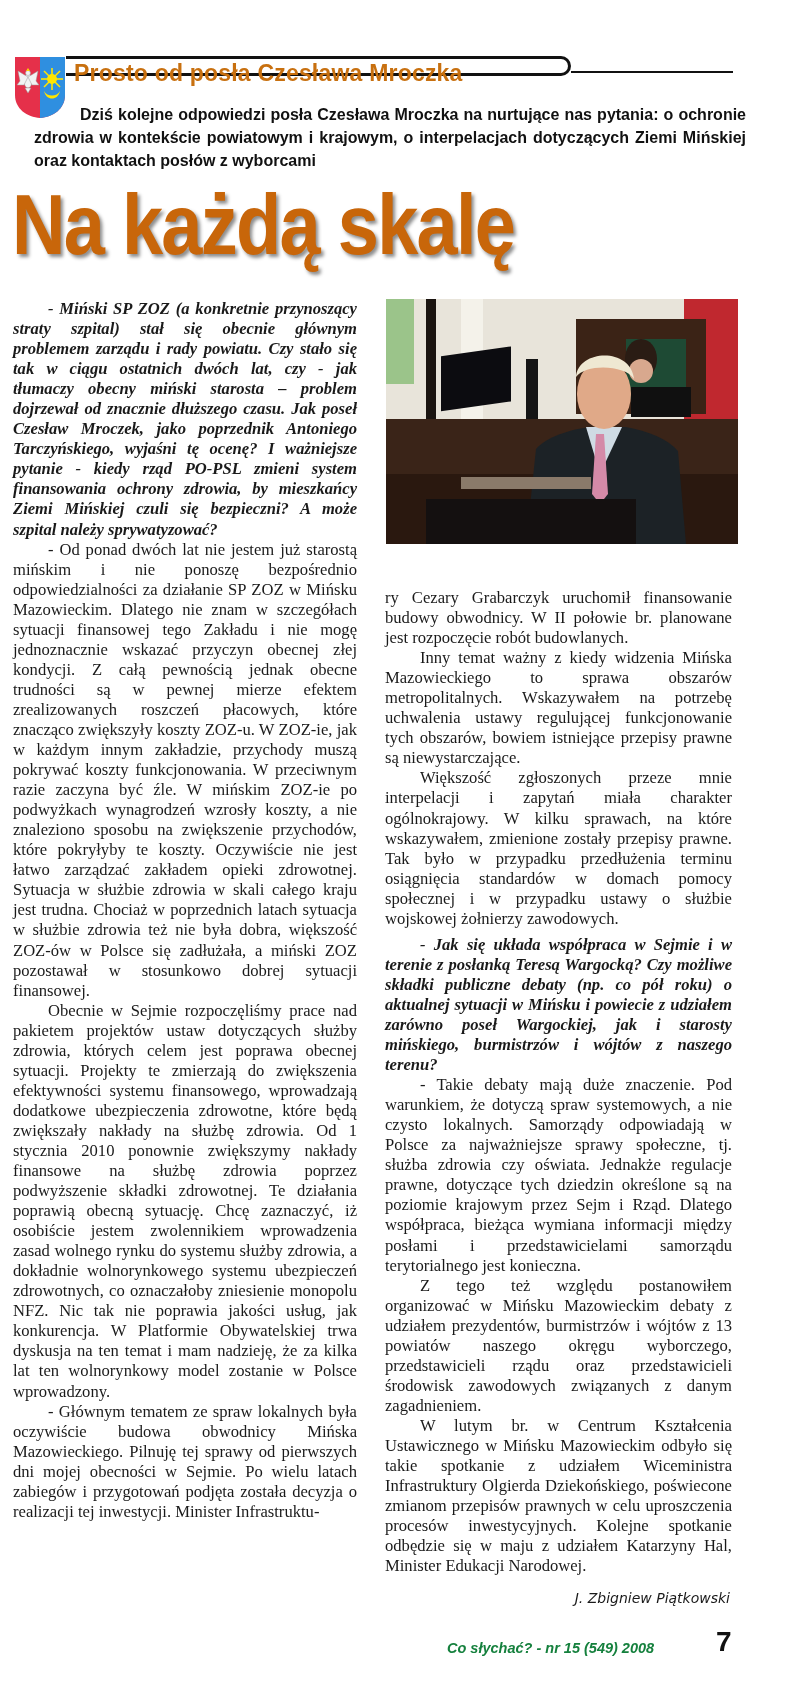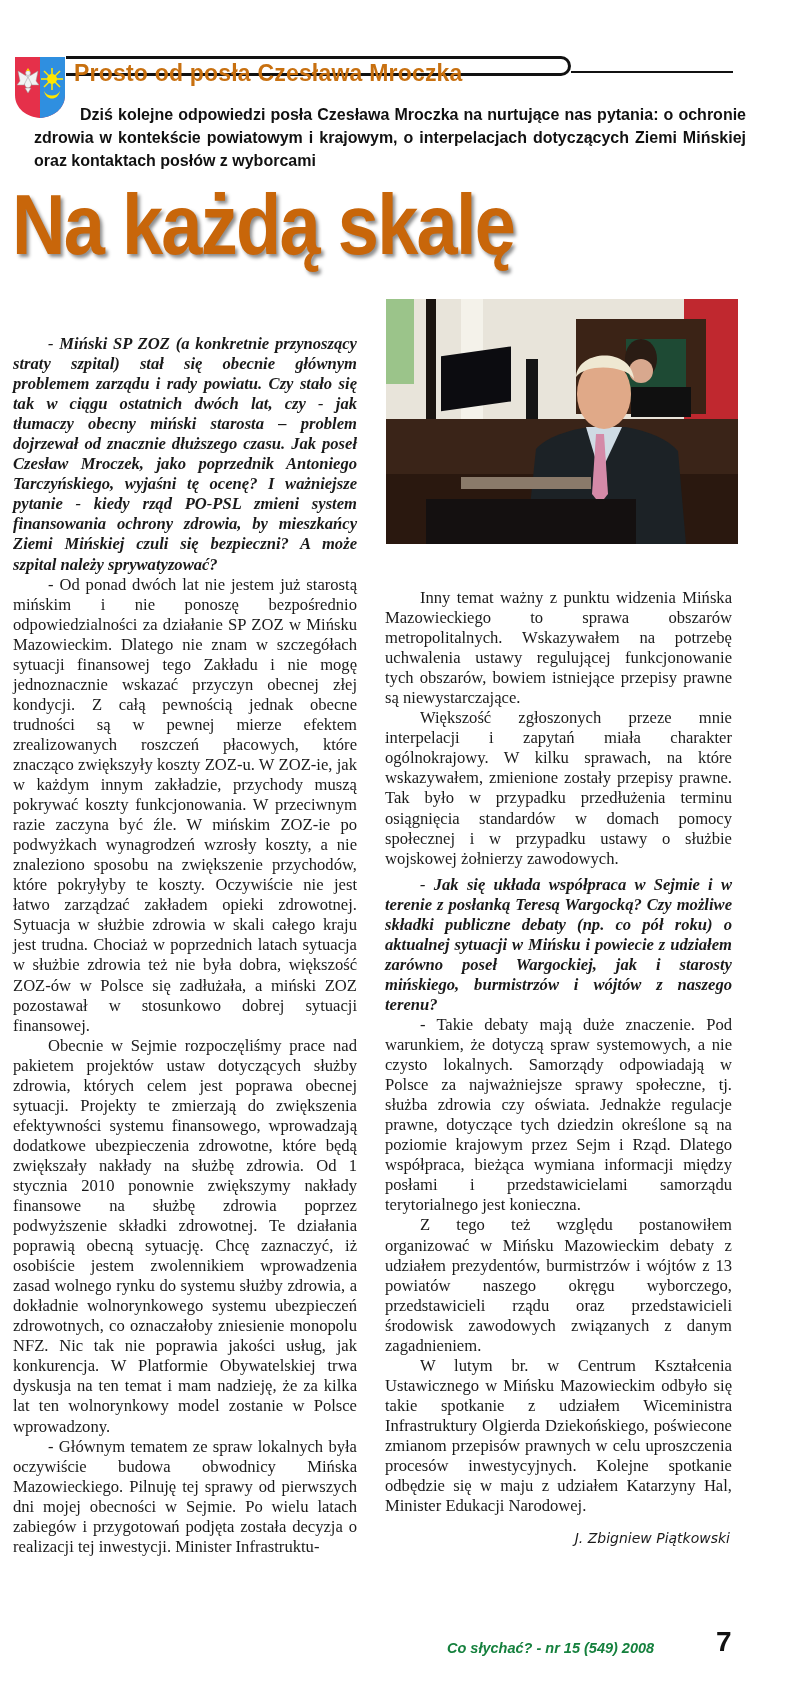--- a/index.html
+++ b/index.html
@@ -19,21 +19,21 @@
           text-align: justify; color: #111; }
   #lead .ind { display: inline-block; width: 46px; }
 
   #headline { position: absolute; left: 12px; top: 176px; font-family: "Liberation Sans", sans-serif;
               font-weight: bold; font-size: 86px; line-height: 96px; color: #c8660a; letter-spacing: -2px;
               transform: scaleX(0.86); transform-origin: left top; white-space: nowrap;
               text-shadow: 3px 3px 4px rgba(0,0,0,0.45); }
 
   
   .col { position: absolute; font-family: "Liberation Serif", serif; font-size: 16.6px; line-height: 20.05px; color: #1a1a1a; }
-  #col-left { left: 13px; top: 299px; width: 344px; margin-top: 35px; }
+  #col-left { left: 13px; top: 299px; width: 344px; }
   #col-right { left: 385px; top: 588px; width: 347px; }
   .col p { margin: 0; text-align: justify; text-indent: 35px; hyphens: manual; }
   .col p.q { font-style: italic; font-weight: bold; }
   .col p.gap { margin-top: 6px; }
   .col p.sig { text-align: right; font-style: italic; font-family: "DejaVu Sans", sans-serif; font-size: 14px; margin-top: 12px; text-indent: 0; padding-right: 2px; }
 
   
   #photo { position: absolute; left: 386px; top: 299px; width: 352px; height: 245px; overflow: hidden; background: #3a2418; }
 
   
@@ -107,21 +107,22 @@
 </svg>
 
 <div id="col-left" class="col">
   <p class="q">- Miński SP ZOZ (a konkretnie przynoszący straty szpital) stał się obecnie głównym problemem zarządu i rady powiatu. Czy stało się tak w ciągu ostatnich dwóch lat, czy - jak tłumaczy obecny miński starosta – problem dojrzewał od znacznie dłuższego czasu. Jak poseł Czesław Mroczek, jako poprzednik Antoniego Tarczyńskiego, wyjaśni tę ocenę? I ważniejsze pytanie - kiedy rząd PO-PSL zmieni system finansowania ochrony zdrowia, by mieszkańcy Ziemi Mińskiej czuli się bezpieczni? A może szpital należy sprywatyzować?</p>
   <p>- Od ponad dwóch lat nie jestem już starostą mińskim i nie ponoszę bezpośrednio odpowiedzialności za działanie SP ZOZ w Mińsku Mazowieckim. Dlatego nie znam w szczegółach sytuacji finansowej tego Zakładu i nie mogę jednoznacznie wskazać przyczyn obecnej złej kondycji. Z całą pewnością jednak obecne trudności są w pewnej mierze efektem zrealizowanych roszczeń płacowych, które znacząco zwiększyły koszty ZOZ-u. W ZOZ-ie, jak w każdym innym zakładzie, przychody muszą pokrywać koszty funkcjonowania. W przeciwnym razie zaczyna być źle. W mińskim ZOZ-ie po podwyżkach wynagrodzeń wzrosły koszty, a nie znaleziono sposobu na zwiększenie przychodów, które pokryłyby te koszty. Oczywiście nie jest łatwo zarządzać zakładem opieki zdrowotnej. Sytuacja w służbie zdrowia w skali całego kraju jest trudna. Chociaż w poprzednich latach sytuacja w służbie zdrowia też nie była dobra, większość ZOZ-ów w Polsce się zadłużała, a miński ZOZ pozostawał w stosunkowo dobrej sytuacji finansowej.</p>
   <p>Obecnie w Sejmie rozpoczęliśmy prace nad pakietem projektów ustaw dotyczących służby zdrowia, których celem jest poprawa obecnej sytuacji. Projekty te zmierzają do zwiększenia efektywności systemu finansowego, wprowadzają dodatkowe ubezpieczenia zdrowotne, które będą zwiększały nakłady na służbę zdrowia. Od 1 stycznia 2010 ponownie zwiększymy nakłady finansowe na służbę zdrowia poprzez podwyższenie składki zdrowotnej. Te działania poprawią obecną sytuację. Chcę zaznaczyć, iż osobiście jestem zwolennikiem wprowadzenia zasad wolnego rynku do systemu służby zdrowia, a dokładnie wolnorynkowego systemu ubezpieczeń zdrowotnych, co oznaczałoby zniesienie monopolu NFZ. Nic tak nie poprawia jakości usług, jak konkurencja. W Platformie Obywatelskiej trwa dyskusja na ten temat i mam nadzieję, że za kilka lat ten wolnorynkowy model zostanie w Polsce wprowadzony.</p>
   <p>- Głównym tematem ze spraw lokalnych była oczywiście budowa obwodnicy Mińska Mazowieckiego. Pilnuję tej sprawy od pierwszych dni mojej obecności w Sejmie. Po wielu latach zabiegów i przygotowań podjęta została decyzja o realizacji tej inwestycji. Minister Infrastruktu-</p>
 </div>
 
 <div id="col-right" class="col">
-  <p>Inny temat ważny z punktu widzenia Mińska Mazowieckiego to sprawa obszarów metropolitalnych. Wskazywałem na potrzebę uchwalenia ustawy regulującej funkcjonowanie tych obszarów, bowiem istniejące przepisy prawne są niewystarczające.</p>
+  <p style="text-indent:0">ry Cezary Grabarczyk uruchomił finansowanie budowy obwodnicy. W II połowie br. planowane jest rozpoczęcie robót budowlanych.</p>
+  <p>Inny temat ważny z kiedy widzenia Mińska Mazowieckiego to sprawa obszarów metropolitalnych. Wskazywałem na potrzebę uchwalenia ustawy regulującej funkcjonowanie tych obszarów, bowiem istniejące przepisy prawne są niewystarczające.</p>
   <p>Większość zgłoszonych przeze mnie interpelacji i zapytań miała charakter ogólnokrajowy. W kilku sprawach, na które wskazywałem, zmienione zostały przepisy prawne. Tak było w przypadku przedłużenia terminu osiągnięcia standardów w domach pomocy społecznej i w przypadku ustawy o służbie wojskowej żołnierzy zawodowych.</p>
   <p class="q gap">- Jak się układa współpraca w Sejmie i w terenie z posłanką Teresą Wargocką? Czy możliwe składki publiczne debaty (np. co pół roku) o aktualnej sytuacji w Mińsku i powiecie z udziałem zarówno poseł Wargockiej, jak i starosty mińskiego, burmistrzów i wójtów z naszego terenu?</p>
   <p>- Takie debaty mają duże znaczenie. Pod warunkiem, że dotyczą spraw systemowych, a nie czysto lokalnych. Samorządy odpowiadają w Polsce za najważniejsze sprawy społeczne, tj. służba zdrowia czy oświata. Jednakże regulacje prawne, dotyczące tych dziedzin określone są na poziomie krajowym przez Sejm i Rząd. Dlatego współpraca, bieżąca wymiana informacji między posłami i przedstawicielami samorządu terytorialnego jest konieczna.</p>
   <p>Z tego też względu postanowiłem organizować w Mińsku Mazowieckim debaty z udziałem prezydentów, burmistrzów i wójtów z 13 powiatów naszego okręgu wyborczego, przedstawicieli rządu oraz przedstawicieli środowisk zawodowych związanych z danym zagadnieniem.</p>
   <p>W lutym br. w Centrum Kształcenia Ustawicznego w Mińsku Mazowieckim odbyło się takie spotkanie z udziałem Wiceministra Infrastruktury Olgierda Dziekońskiego, poświecone zmianom przepisów prawnych w celu uproszczenia procesów inwestycyjnych. Kolejne spotkanie odbędzie się w maju z udziałem Katarzyny Hal, Minister Edukacji Narodowej.</p>
   <p class="sig">J. Zbigniew Piątkowski</p>
 </div>
 
 <div id="footer-issue">Co słychać? - nr 15 (549) 2008</div>
 <div id="page-number">7</div>

